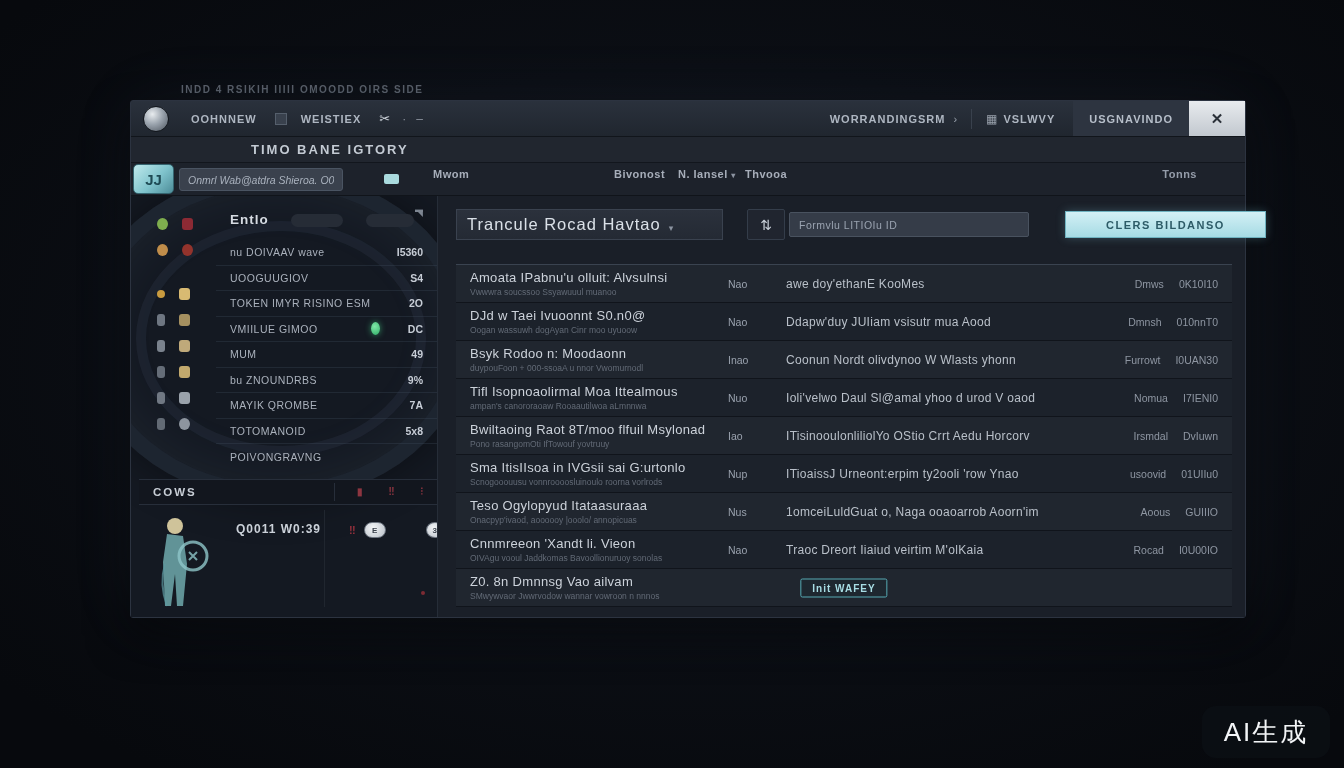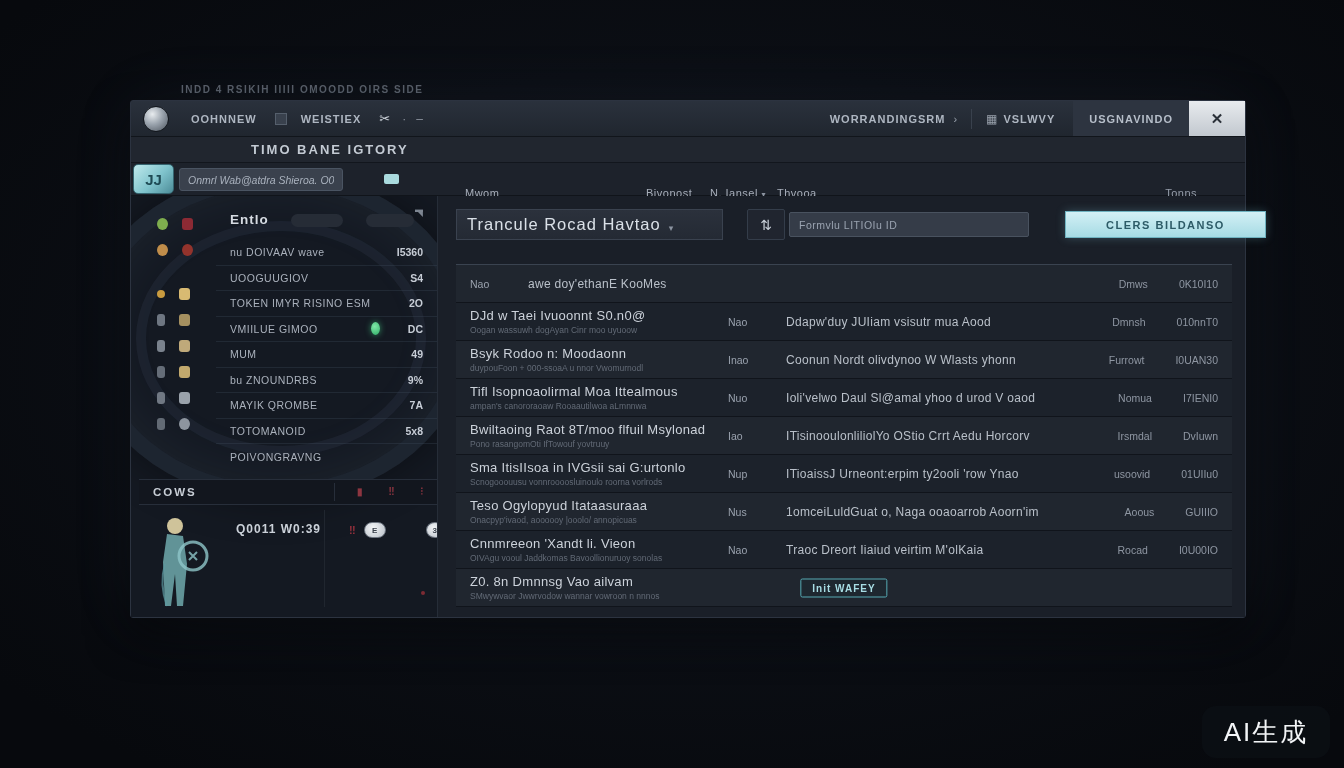--- a/index.html
+++ b/index.html
@@ -68,21 +68,21 @@
     border:1px solid #356570; display:flex; align-items:center; justify-content:center;
     color:#1e4a54; font-weight:bold; font-size:15px;
   }
   .tb-search {
     position:absolute; left:48px; top:5px; width:164px; height:23px;
     background:#3a414d; border:1px solid #4a5462; border-radius:3px;
     color:#a9b1bd; font-style:italic; font-size:10.5px; padding:0 8px;
     font-family:"Liberation Sans", sans-serif;
   }
   .tb-chip { position:absolute; left:253px; top:11px; width:15px; height:10px; background:#a9dade; border-radius:2px; }
-  .tl-label { position:absolute; top:24px; font-size:11px; color:#a7aeba; font-weight:normal; letter-spacing:0.5px;margin-left:32px; }
+  .tl-label { position:absolute; top:5px; font-size:11px; color:#a7aeba; font-weight:bold; letter-spacing:0.5px; }
   .tl-menu { left:302px; }
   .tl-browse { left:483px; }
   .tl-drop { left:547px; }
   .tl-drop .car { font-size:8px; color:#8b93a0; }
   .tl-theme { left:614px; }
   .tl-right { left:auto; right:48px; color:#959daa; }
   
   .bodyarea { position:absolute; left:0; top:95px; right:0; bottom:0; display:flex; }
   
   .sidebar {
@@ -165,21 +165,21 @@
     height:38px; display:flex; align-items:center; padding:0 14px;
     border-bottom:1px solid #10141b; position:relative;
   }
   .trow:nth-child(odd) { background:#20262f; }
   .trow:nth-child(even) { background:#1c222b; }
   .tmain { width:258px; flex:none; overflow:hidden; }
   .ttitle { font-size:13px; color:#ccd2da; letter-spacing:0.3px; white-space:nowrap; overflow:hidden; }
   .tsub { font-size:8.5px; color:#626a76; margin-top:2px; white-space:nowrap; overflow:hidden; }
   .tbadge { width:58px; flex:none; font-size:10.5px; color:#9aa2ae; }
   .tdetail { flex:1; font-size:12px; color:#b9c0c9; letter-spacing:0.3px; white-space:nowrap; overflow:hidden; }
-  .tright { flex:none; display:flex; gap:31px; font-size:10.5px; color:#8e96a2; width:128px; justify-content:flex-end; }
+  .tright { flex:none; display:flex; gap:15px; font-size:10.5px; color:#8e96a2; width:128px; justify-content:flex-end; }
   .load-btn {
     position:absolute; left:50%; top:50%; transform:translate(-50%,-50%);
     background:rgba(30,40,48,0.6); border:1px solid #56aab4; border-radius:2px;
     color:#a8dde4; font-size:10px; font-weight:bold; letter-spacing:1px; padding:3px 11px;
   }
   button { cursor:pointer; }
   
   .watermark {
     position:absolute; right:14px; bottom:10px; width:128px; height:52px;
     background:rgba(12,15,20,0.78); border-radius:14px;
@@ -353,20 +353,24 @@
           <span>Trancule  Rocad  Havtao</span>
           <span class="car">▾</span>
         </div>
         <button class="m-filter-btn">⇅</button>
         <input class="m-filter-input" value="Formvlu LITIOIu ID" style="">
         <button class="m-action">CLERS BILDANSO</button>
       </div>
 
       <div class="table">
         <div class="trow">
+          <div class="tmain">
+              <div class="ttitle">Amoata IPabnu'u olluit: Alvsulnsi</div>
+              <div class="tsub">Vwwwra soucssoo Ssyawuuul muanoo</div>
+            </div>
           <div class="tbadge">Nao</div>
           <div class="tdetail">awe doy'ethanE KooMes</div>
           <div class="tright">
               <span>Dmws</span>
               <span>0K10I10</span>
             </div>
         </div>
         <div class="trow">
           <div class="tmain">
               <div class="ttitle">DJd w Taei Ivuoonnt S0.n0@</div>

